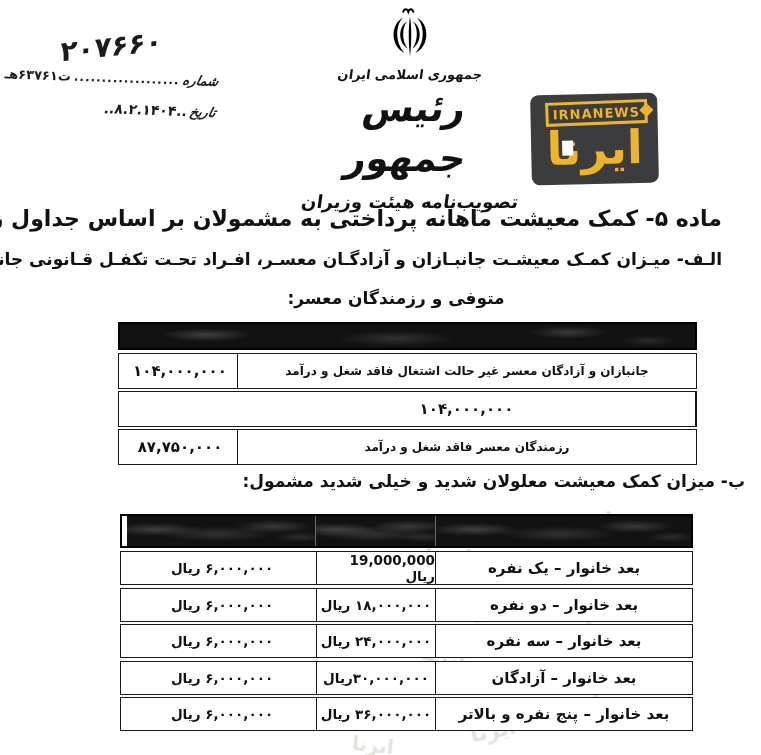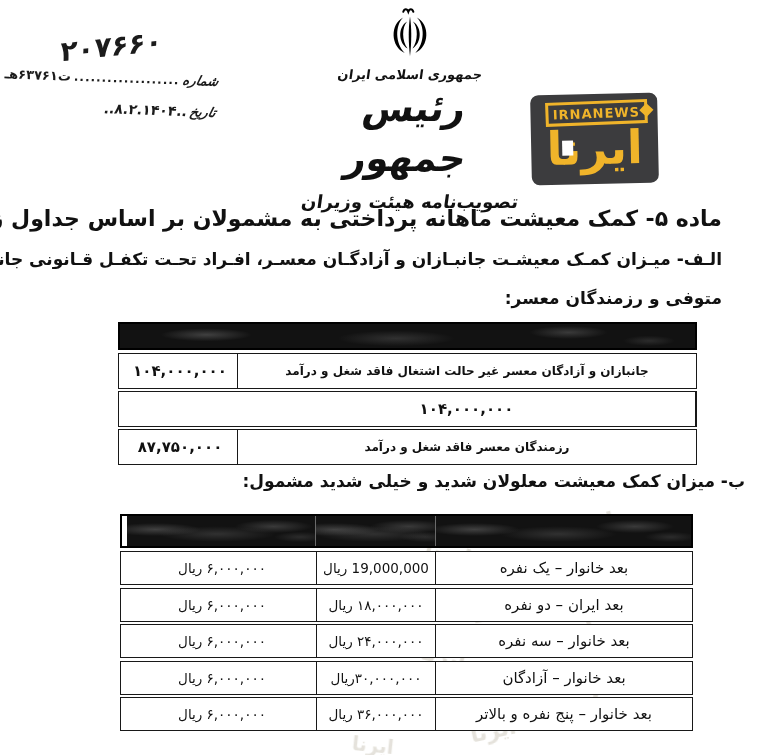--- a/index.html
+++ b/index.html
@@ -39,21 +39,21 @@
              color:#F0B42A; font-size:46px; font-weight:bold; line-height:64px; }
   .irna-notch { position:absolute; left:31px; top:46px; width:11px; height:15px; background:#fff; }
 
   
   .wm { position:absolute; color:#c6c1b2; opacity:.45; font-weight:bold; filter:blur(.6px); pointer-events:none; }
 
   
   .main { position:absolute; left:70px; right:39px; top:207px; direction:rtl; text-align:right; }
   .p1 { font-size:22px; font-weight:bold; line-height:24px; white-space:nowrap; }
   .p2 { font-size:17px; font-weight:bold; line-height:24px; margin-top:16px; white-space:nowrap; }
-  .p3 { font-size:17px; font-weight:bold; line-height:24px; margin-top:15px; }
+  .p3 { font-size:17px; font-weight:bold; line-height:24px; margin-top:15px;text-align:center; }
   .pb { font-size:17px; font-weight:bold; line-height:24px; margin:4px -23px 0 0; white-space:nowrap; }
 
   
   .tbl { direction:rtl; }
   .noise {
     background-color:#121212;
     background-image:
       radial-gradient(ellipse 70px 10px at 15% 45%, rgba(150,150,150,.35), transparent 65%),
       radial-gradient(ellipse 90px 12px at 48% 60%, rgba(120,120,120,.30), transparent 65%),
       radial-gradient(ellipse 60px 10px at 78% 35%, rgba(160,160,160,.28), transparent 65%),
@@ -69,21 +69,21 @@
              font-size:15px; font-weight:bold; letter-spacing:1px;
              border-right:1.6px solid #181818; }
 
   .tbl2 { width:573px; margin:21px 29px 0 auto; }
   .t2-header { display:grid; grid-template-columns:256px 120px 188px; height:34px;
                border:2px solid #000; margin-bottom:3px; }
   .t2-header > div { border-left:1.5px solid #6a6a6a; }
   .t2-header > div:last-child { border-left:none; }
   .t2-row { display:grid; grid-template-columns:256px 120px 188px; height:34px; margin-bottom:2.5px;
             border:1.6px solid #181818; background:#fff; }
-  .t2-row > div { display:flex; align-items:center; justify-content:center; font-weight:normal; }
+  .t2-row > div { display:flex; align-items:center; justify-content:center; font-weight:bold; }
   .t2-c1 { font-size:15px;text-align:center; }
   .t2-c2 { font-size:13.5px; border-right:1.6px solid #181818; border-left:1.6px solid #181818; }
   .t2-c3 { font-size:13.5px; }
 </style>
 </head>
 <body>
 
 <div class="page">
 
   <div class="stamp">
@@ -160,21 +160,21 @@
         <div class="noise"></div>
         <div class="noise"></div>
         <div class="noise"></div>
       </div>
       <div class="t2-row">
         <div class="t2-c1">بعد خانوار – یک نفره</div>
         <div class="t2-c2">19,000,000 ریال</div>
         <div class="t2-c3">۶,۰۰۰,۰۰۰ ریال</div>
       </div>
       <div class="t2-row">
-        <div class="t2-c1">بعد ایران – دو نفره</div>
+        <div class="t2-c1">بعد خانوار – دو نفره</div>
         <div class="t2-c2">۱۸,۰۰۰,۰۰۰ ریال</div>
         <div class="t2-c3">۶,۰۰۰,۰۰۰ ریال</div>
       </div>
       <div class="t2-row">
         <div class="t2-c1">بعد خانوار – سه نفره</div>
         <div class="t2-c2">۲۴,۰۰۰,۰۰۰ ریال</div>
         <div class="t2-c3">۶,۰۰۰,۰۰۰ ریال</div>
       </div>
       <div class="t2-row">
         <div class="t2-c1">بعد خانوار – آزادگان</div>

